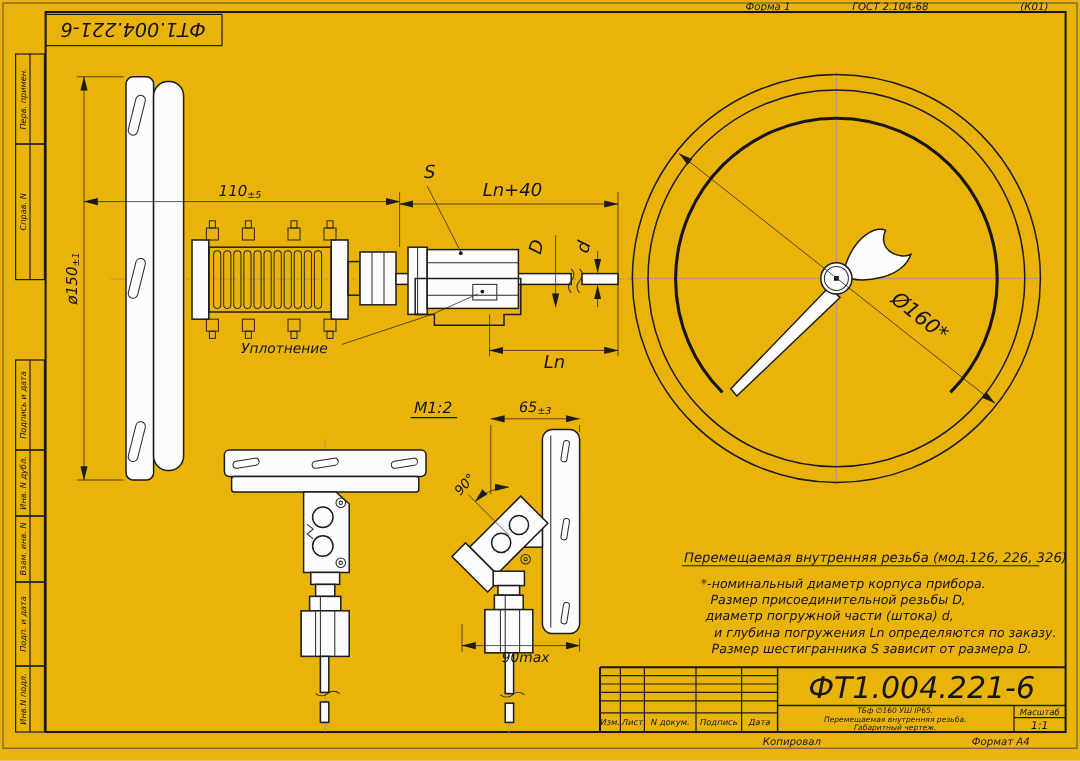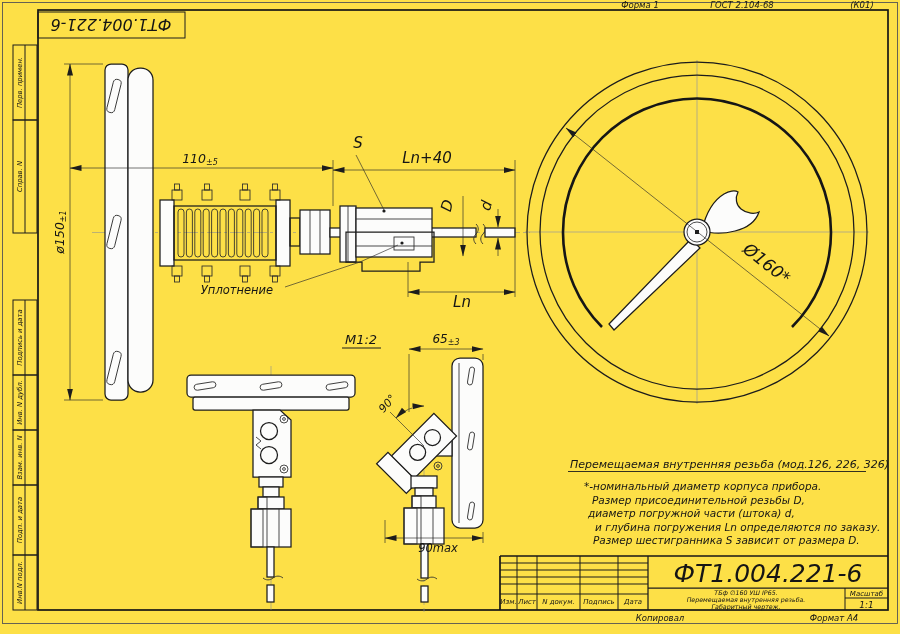--- a/index.html
+++ b/index.html
@@ -1,16 +1,16 @@
 <!DOCTYPE html>
 <html><head>
 <meta charset="utf-8">
 <style>
   html,body{margin:0;padding:0;background:#e8e8e8;}
-  .sheet{position:relative;width:900px;height:634px;background:#fde047;overflow:hidden;
+  .sheet{position:relative;width:900px;height:634px;background:#eab308;overflow:hidden;
          font-family:"DejaVu Sans",sans-serif;}
   svg{display:block;}
   svg text{font-family:"DejaVu Sans",sans-serif;font-style:italic;fill:#151515;}
   .thick{stroke:#161616;stroke-width:1.7;fill:none;}
   .med{stroke:#1c1c1c;stroke-width:1.25;fill:none;}
   .medf{stroke:#1c1c1c;stroke-width:1.25;fill:#fcfcfb;}
   .thin{stroke:#2a2a2a;stroke-width:0.85;fill:none;}
   .dim{stroke:#2a2a2a;stroke-width:0.65;fill:none;}
   .axis{stroke:#909090;stroke-width:0.6;fill:none;stroke-dasharray:14 3 3 3;}
   .cross{stroke:#9a9a9a;stroke-width:0.7;fill:none;}

